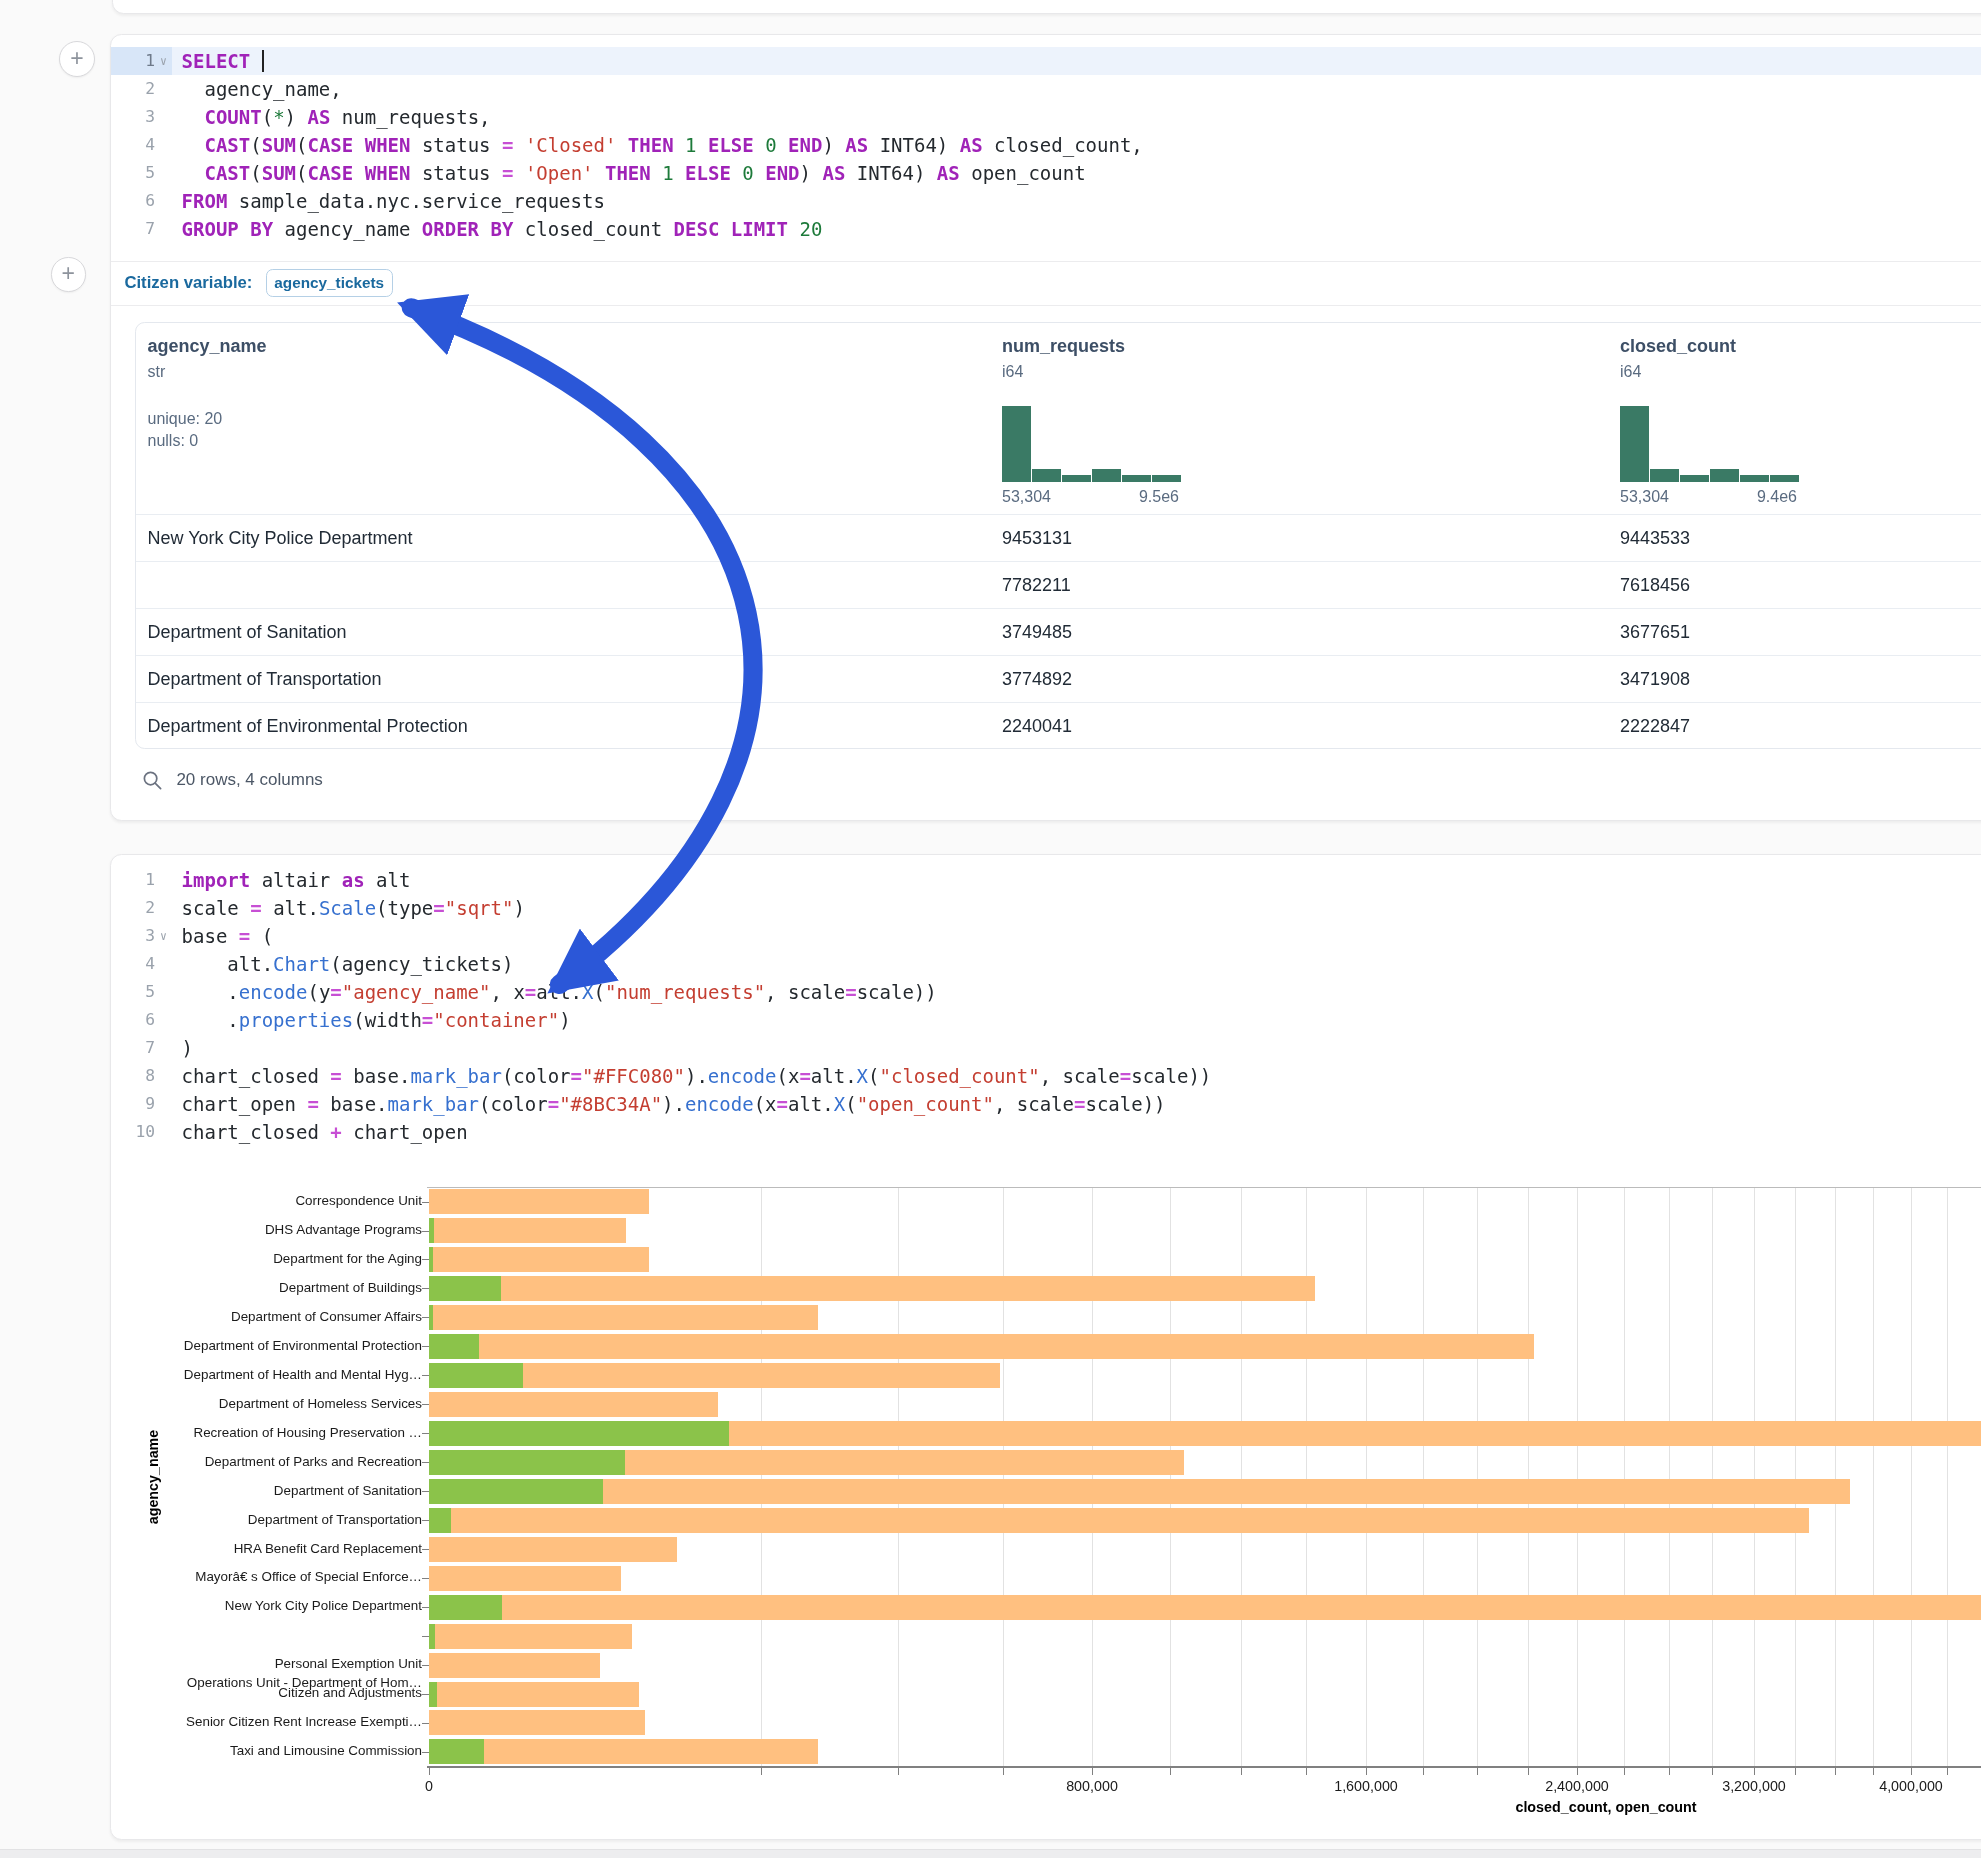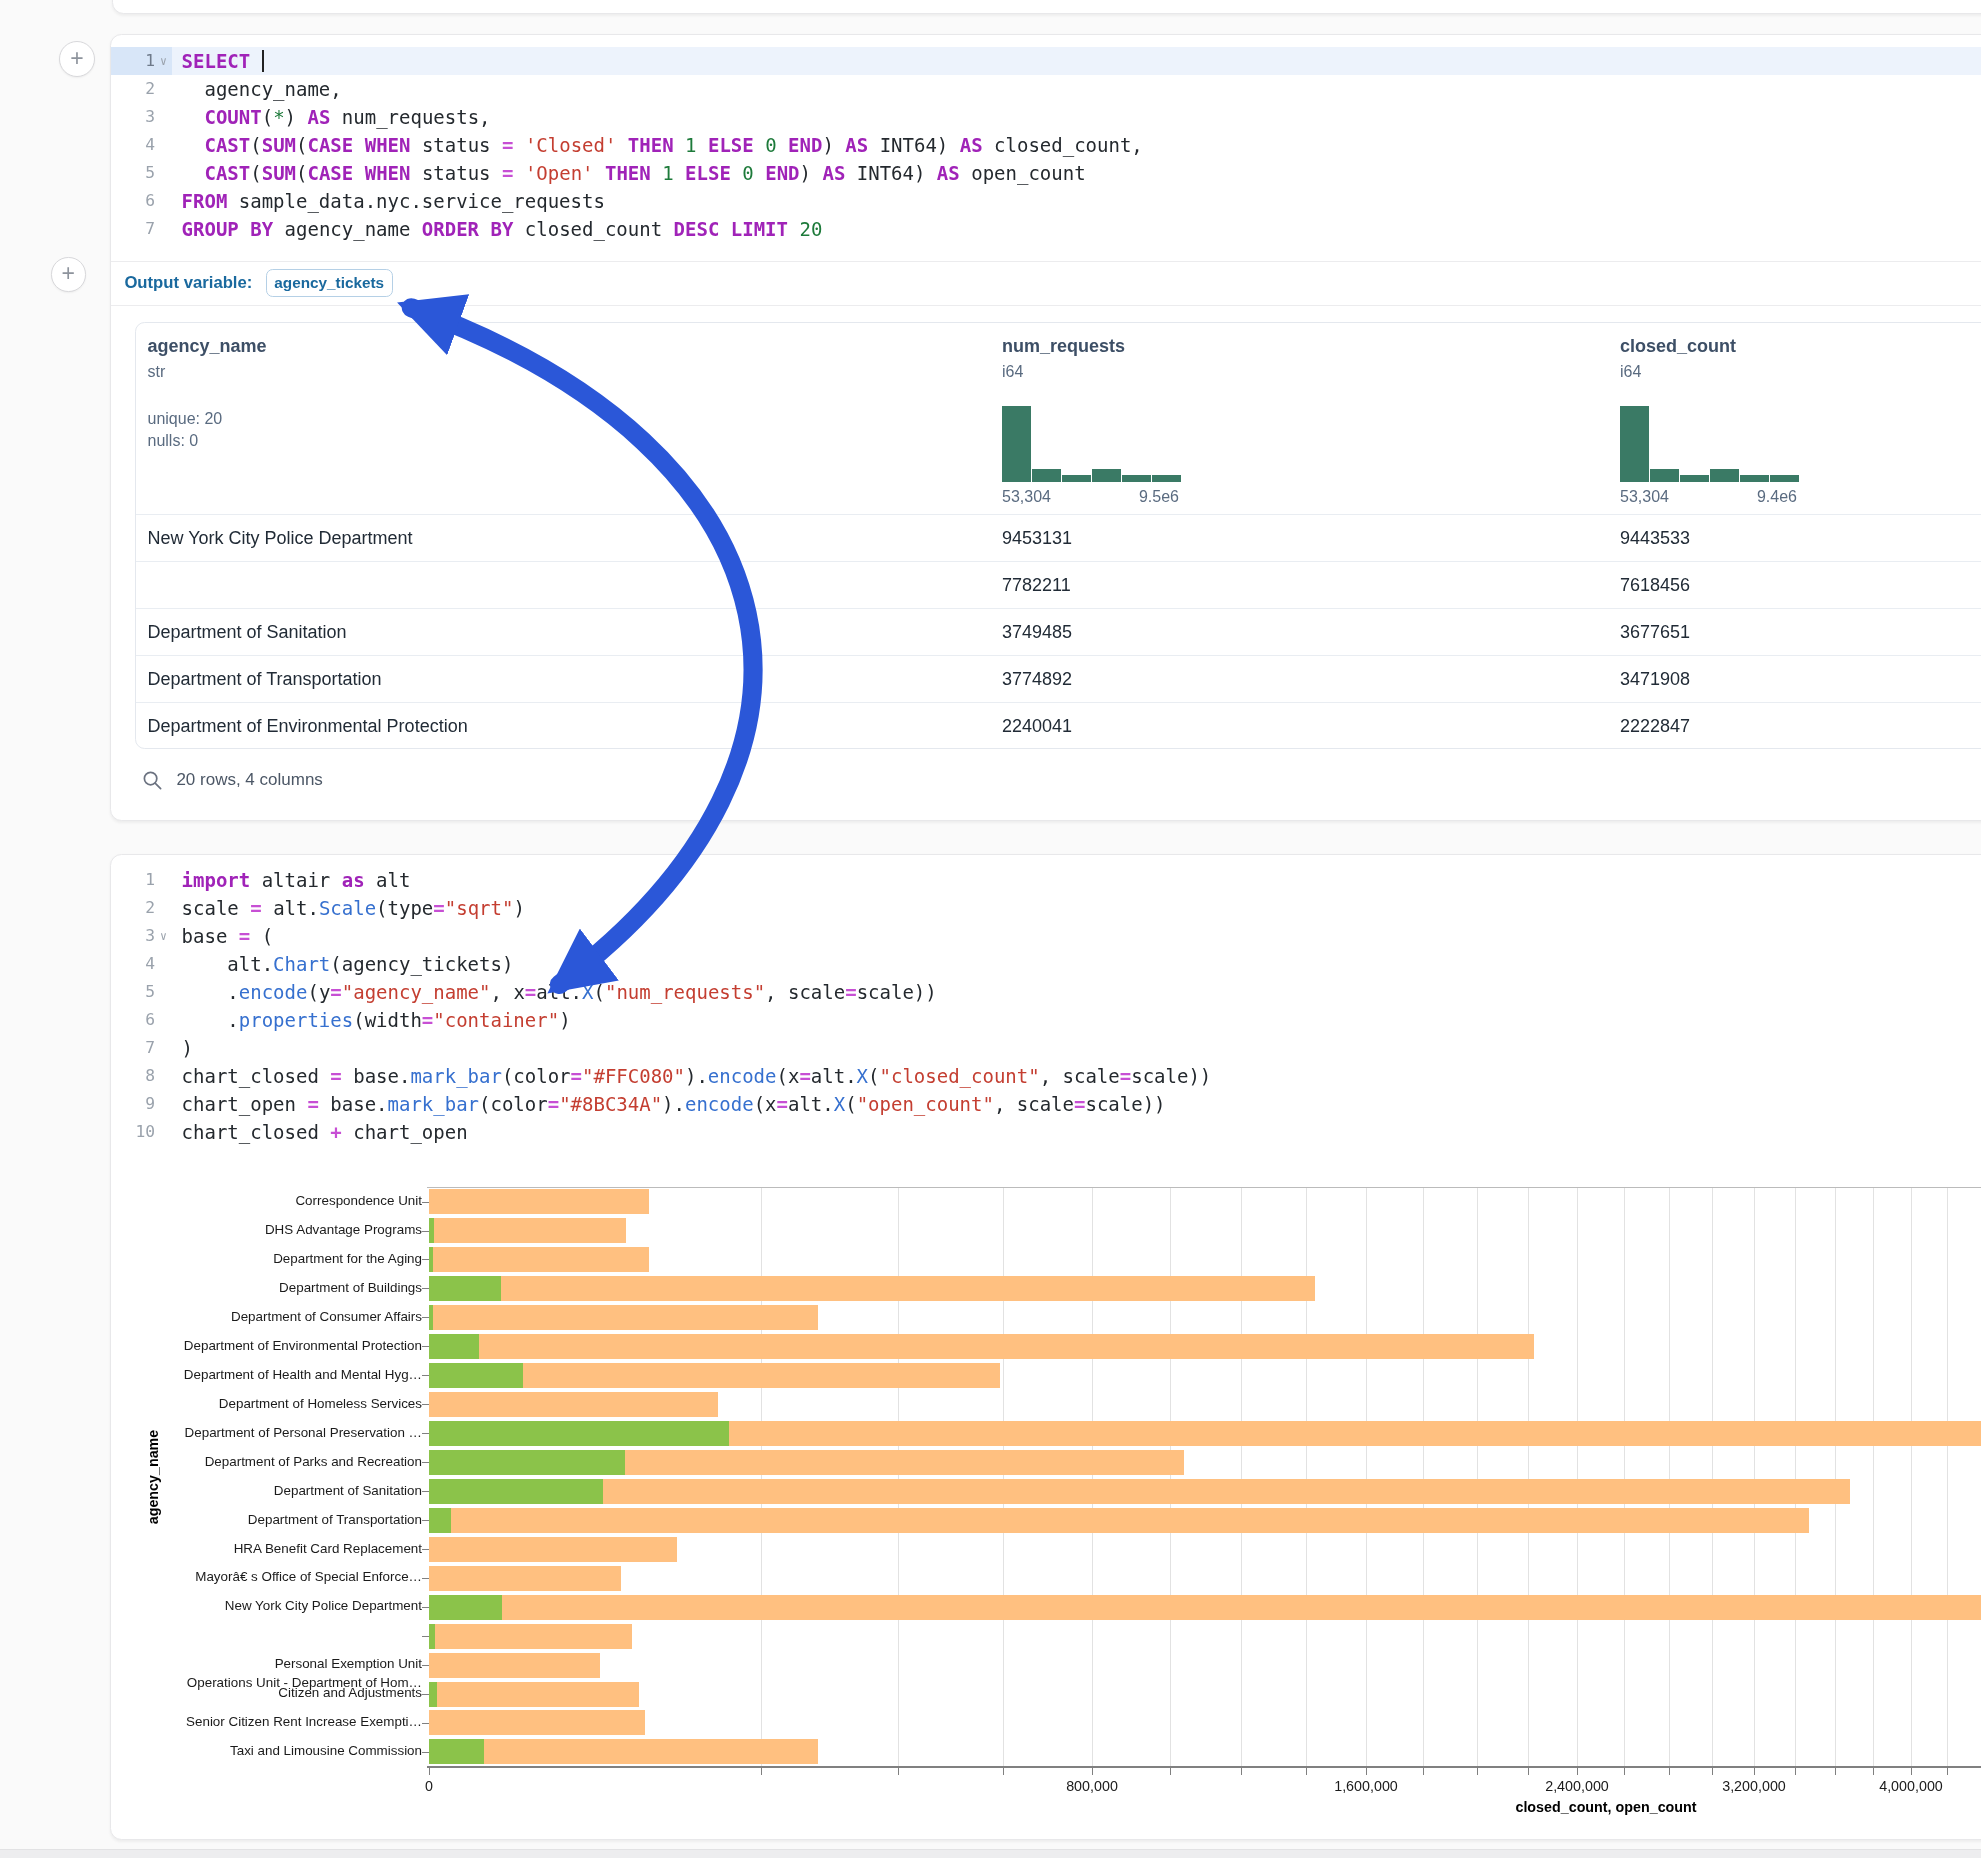--- a/index.html
+++ b/index.html
@@ -68,21 +68,21 @@
         <div class="code-line"><span class="gutter">2</span><span class="chev"></span><span class="code"><span>  agency_name,</span></span></div>
         <div class="code-line"><span class="gutter">3</span><span class="chev"></span><span class="code"><span>  </span><span class="tok-kw">COUNT</span><span>(</span><span class="tok-num">*</span><span>) </span><span class="tok-kw">AS</span><span> num_requests,</span></span></div>
         <div class="code-line"><span class="gutter">4</span><span class="chev"></span><span class="code"><span>  </span><span class="tok-kw">CAST</span><span>(</span><span class="tok-kw">SUM</span><span>(</span><span class="tok-kw">CASE</span><span> </span><span class="tok-kw">WHEN</span><span> status </span><span class="tok-op">=</span><span> </span><span class="tok-str">'Closed'</span><span> </span><span class="tok-kw">THEN</span><span> </span><span class="tok-num">1</span><span> </span><span class="tok-kw">ELSE</span><span> </span><span class="tok-num">0</span><span> </span><span class="tok-kw">END</span><span>) </span><span class="tok-kw">AS</span><span> INT64) </span><span class="tok-kw">AS</span><span> closed_count,</span></span></div>
         <div class="code-line"><span class="gutter">5</span><span class="chev"></span><span class="code"><span>  </span><span class="tok-kw">CAST</span><span>(</span><span class="tok-kw">SUM</span><span>(</span><span class="tok-kw">CASE</span><span> </span><span class="tok-kw">WHEN</span><span> status </span><span class="tok-op">=</span><span> </span><span class="tok-str">'Open'</span><span> </span><span class="tok-kw">THEN</span><span> </span><span class="tok-num">1</span><span> </span><span class="tok-kw">ELSE</span><span> </span><span class="tok-num">0</span><span> </span><span class="tok-kw">END</span><span>) </span><span class="tok-kw">AS</span><span> INT64) </span><span class="tok-kw">AS</span><span> open_count</span></span></div>
         <div class="code-line"><span class="gutter">6</span><span class="chev"></span><span class="code"><span class="tok-kw">FROM</span><span> sample_data.nyc.service_requests</span></span></div>
         <div class="code-line"><span class="gutter">7</span><span class="chev"></span><span class="code"><span class="tok-kw">GROUP</span><span> </span><span class="tok-kw">BY</span><span> agency_name </span><span class="tok-kw">ORDER</span><span> </span><span class="tok-kw">BY</span><span> closed_count </span><span class="tok-kw">DESC</span><span> </span><span class="tok-kw">LIMIT</span><span> </span><span class="tok-num">20</span></span></div>
       </div>
 
     <div class="divider" style="top:226px;"></div>
     <div class="abs" style="left:13.4px;top:226px;height:44px;display:flex;align-items:center;">
-      <span class="outvar-label">Output variable:</span>
+      <span class="outvar-label">Citizen variable:</span>
       <span class="outvar-chip">agency_tickets</span>
     </div>
     <div class="divider" style="top:270px;"></div>
 
     <div class="table-card" style="left:24px;top:287px;width:1864px;height:425px;">
       <div id="table-head">
           <div class="abs" style="left: 11.5px; top: 0px;">
             <div class="col-head" style="margin-top: 13.4px;">agency_name</div>
             <div class="col-meta" style="margin-top: 5.7px;">str</div>
             <div class="col-meta" style="margin-top: 29px;">unique: 20</div>
@@ -221,21 +221,21 @@
       <div class="ytick" style="left: 422px; top: 1346px;"></div>
       <div class="chart-bar" style="left: 429px; top: 1334px; width: 1105px; background: rgb(255, 192, 128);"></div>
       <div class="chart-bar" style="left: 429px; top: 1334px; width: 50px; background: rgb(139, 195, 74);"></div>
       <div class="ylab" style="left: 135px; top: 1367px;">Department of Health and Mental Hyg…</div>
       <div class="ytick" style="left: 422px; top: 1375px;"></div>
       <div class="chart-bar" style="left: 429px; top: 1363px; width: 571px; background: rgb(255, 192, 128);"></div>
       <div class="chart-bar" style="left: 429px; top: 1363px; width: 94px; background: rgb(139, 195, 74);"></div>
       <div class="ylab" style="left: 135px; top: 1396px;">Department of Homeless Services</div>
       <div class="ytick" style="left: 422px; top: 1404px;"></div>
       <div class="chart-bar" style="left: 429px; top: 1392px; width: 289px; background: rgb(255, 192, 128);"></div>
-      <div class="ylab" style="left: 135px; top: 1425px;">Department of Personal Preservation …</div>
+      <div class="ylab" style="left: 135px; top: 1425px;">Recreation of Housing Preservation …</div>
       <div class="ytick" style="left: 422px; top: 1433px;"></div>
       <div class="chart-bar" style="left: 429px; top: 1421px; width: 1552px; background: rgb(255, 192, 128);"></div>
       <div class="chart-bar" style="left: 429px; top: 1421px; width: 300px; background: rgb(139, 195, 74);"></div>
       <div class="ylab" style="left: 135px; top: 1454px;">Department of Parks and Recreation</div>
       <div class="ytick" style="left: 422px; top: 1462px;"></div>
       <div class="chart-bar" style="left: 429px; top: 1450px; width: 755px; background: rgb(255, 192, 128);"></div>
       <div class="chart-bar" style="left: 429px; top: 1450px; width: 196px; background: rgb(139, 195, 74);"></div>
       <div class="ylab" style="left: 135px; top: 1483px;">Department of Sanitation</div>
       <div class="ytick" style="left: 422px; top: 1491px;"></div>
       <div class="chart-bar" style="left: 429px; top: 1479px; width: 1421px; background: rgb(255, 192, 128);"></div>

